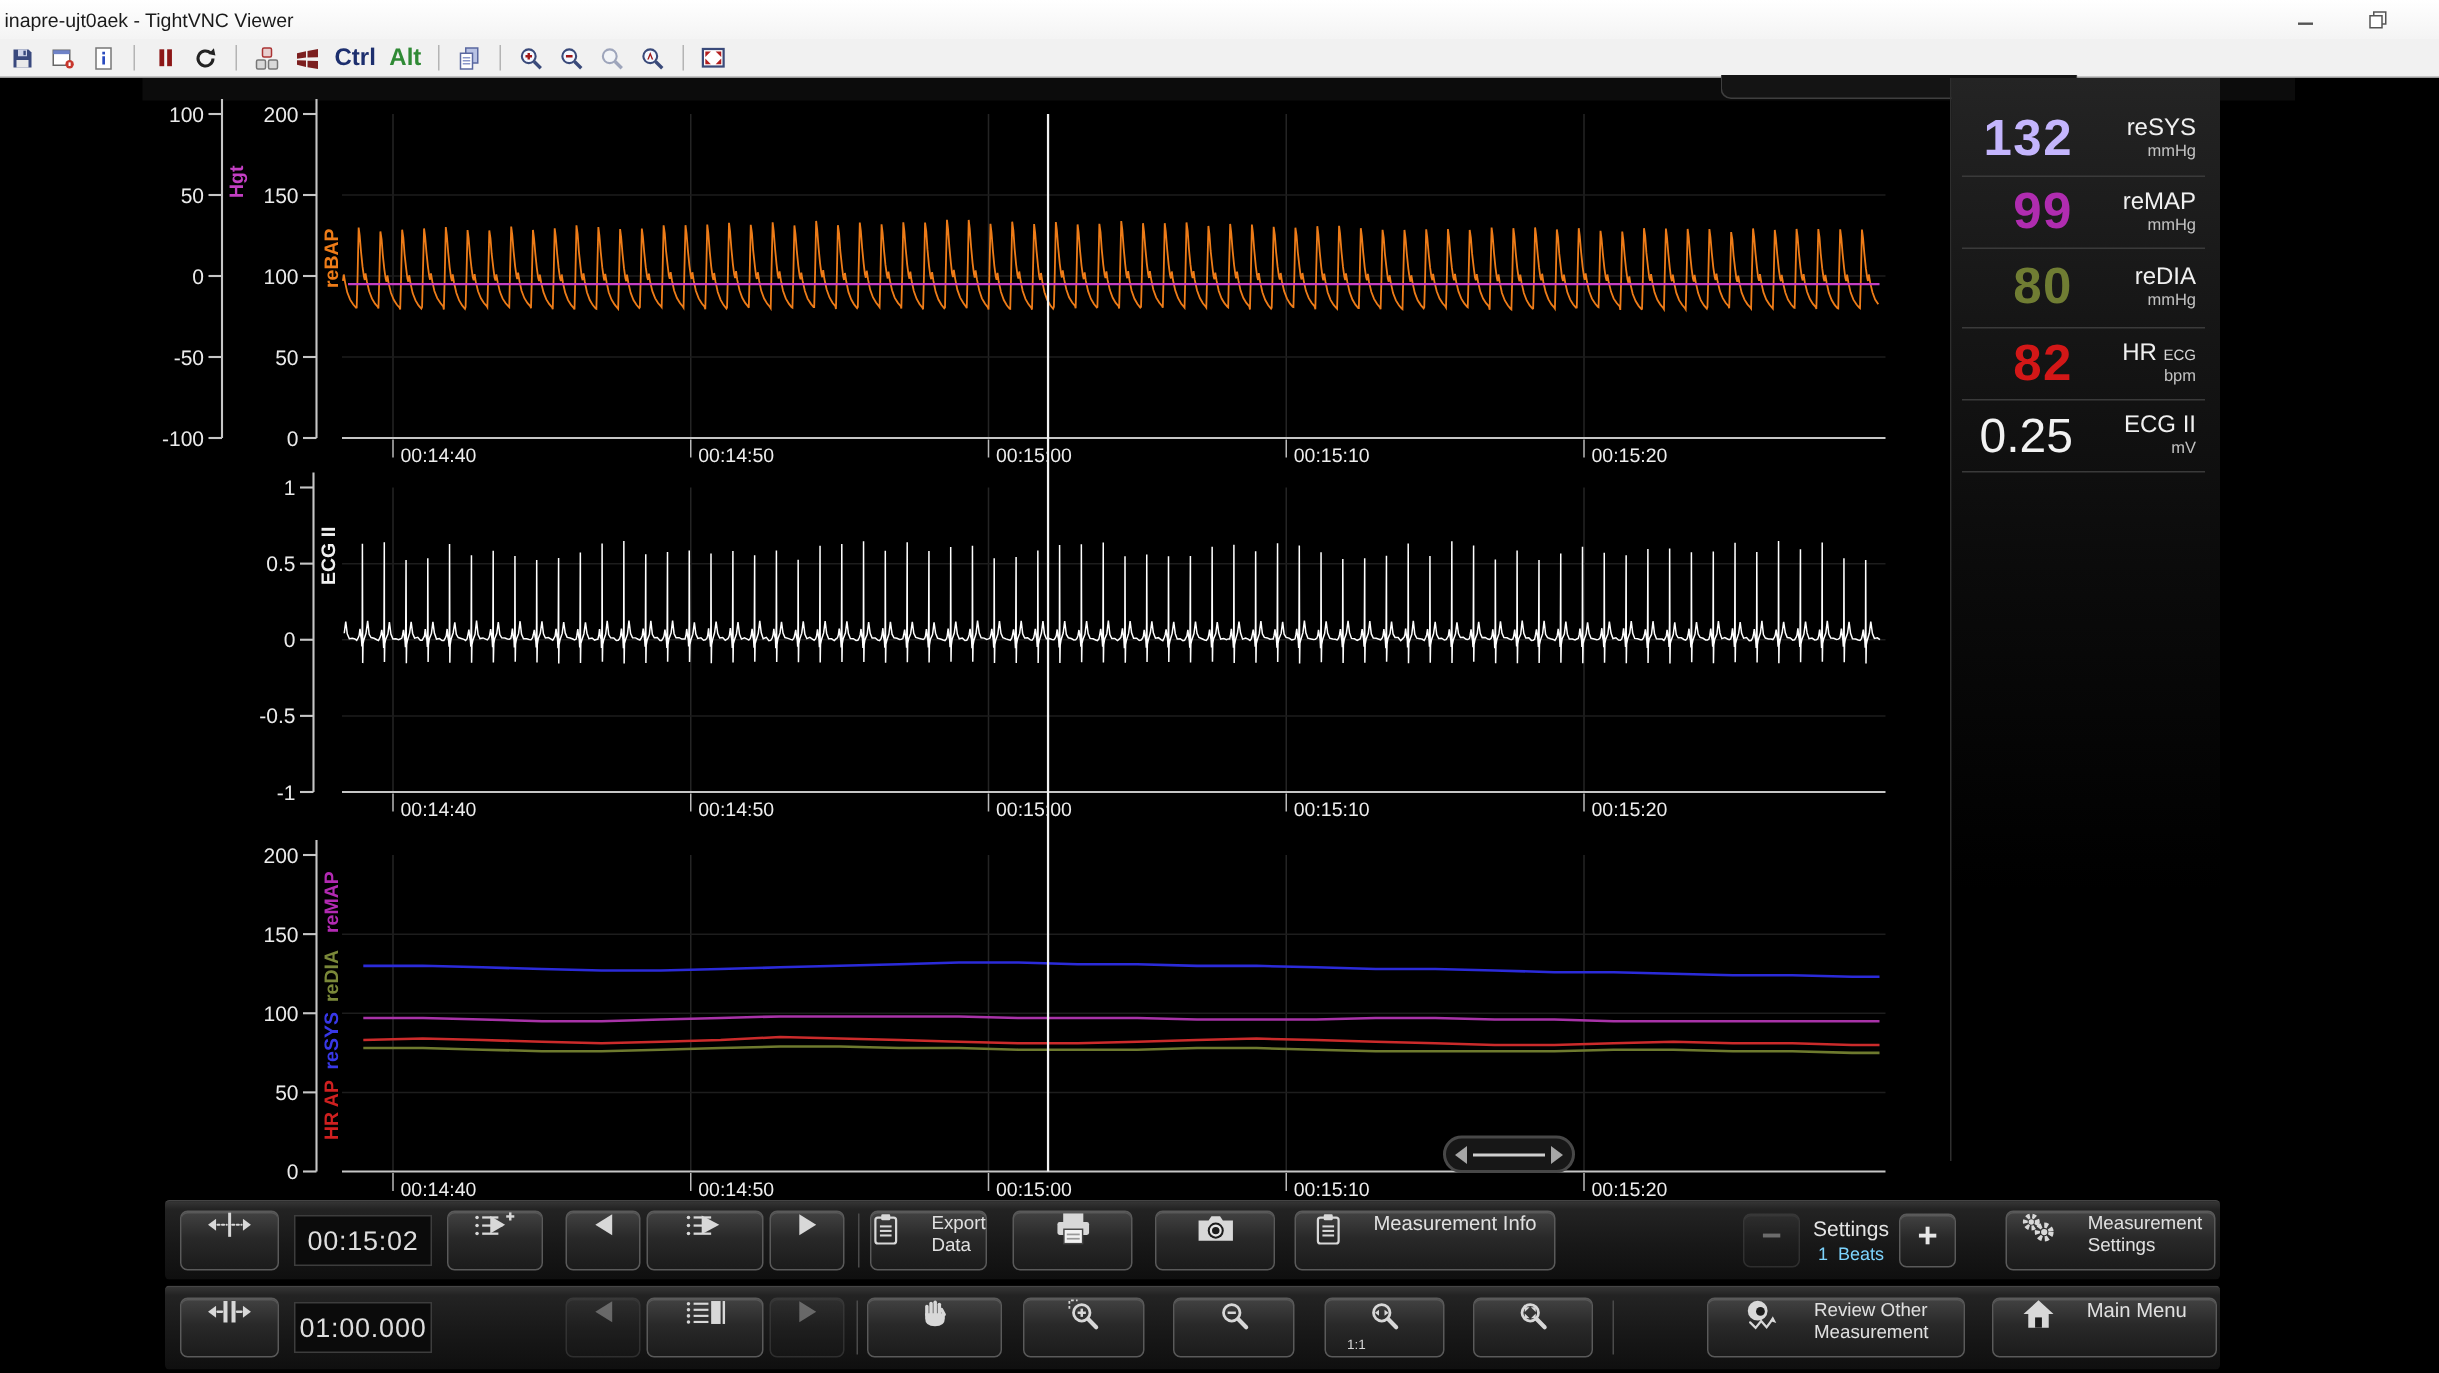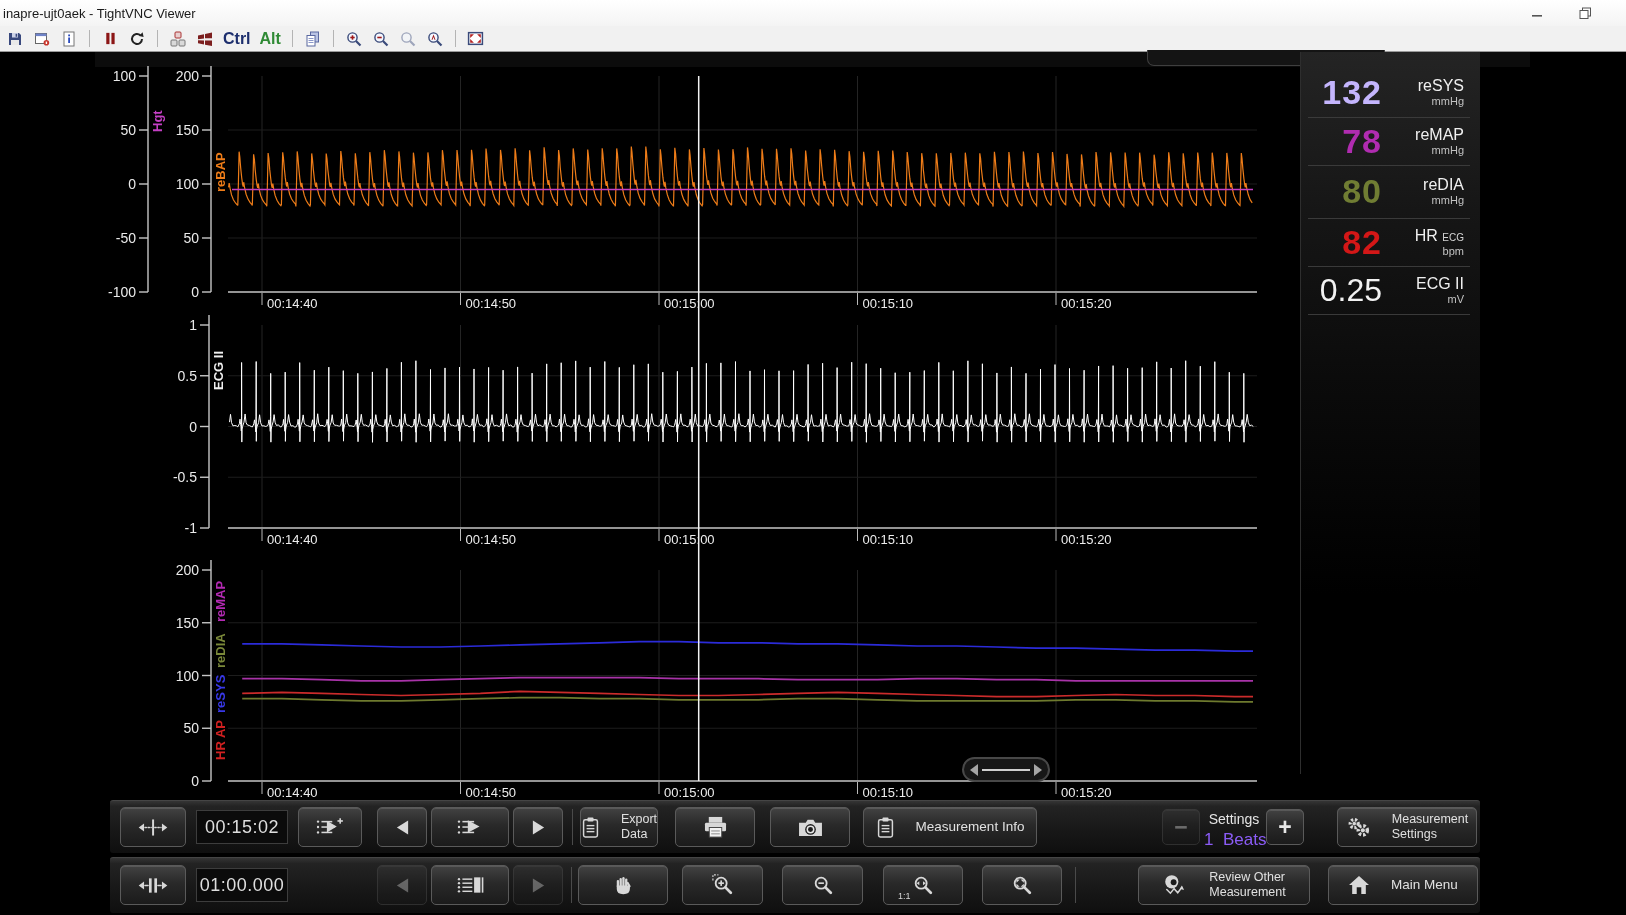--- a/index.html
+++ b/index.html
@@ -31,31 +31,31 @@
 .vval.thin{font-weight:400;font-size:32px;letter-spacing:0}
 .vlabels{flex:1;text-align:right;padding-right:14px;line-height:1.12}
 .vname{font-size:16px;color:#f0f0f0}
 .vsub{font-size:10px;color:#d6d6d6}
 .vunit{font-size:11px;color:#c2c2c2}
 .vsep{position:absolute;left:1308px;width:162px;height:1px;background:#3a3a3a}
 
 .tbrow{position:absolute;left:110px;width:1370px;background:linear-gradient(#353535 0%,#232323 10%,#181818 55%,#0f0f0f 100%);
   border-radius:3px;border-top:1px solid #454545}
 .btn{position:absolute;background:linear-gradient(#424242,#292929 45%,#1b1b1b);
-  border:1px solid #5a5a5a;border-radius:5px;display:flex;align-items:center;justify-content:center;
+  border:1px solid #5a5a5a;border-radius:5px;display:flex;align-items:flex-start;justify-content:center;
   color:#dcdcdc;box-shadow:inset 0 1px 0 rgba(255,255,255,.12);gap:21px}
 .btn.dim{opacity:.4}
 .timebox{position:absolute;background:#0b0b0b;border:1px solid #3d3d3d;border-radius:0;color:#dedede;
   display:flex;align-items:center;justify-content:center;font-size:18px;letter-spacing:.5px}
 .btxt{font-size:12.5px;line-height:1.18;text-align:left;color:#e0e0e0}
 .btxt.big{font-size:13.5px}
 .vsep2{position:absolute;width:1px;background:#4a4a4a}
 .avgblk{position:absolute;text-align:center;color:#e4e4e4;line-height:1.25}
 .avgblk .l1{font-size:14px}
-.avgblk .l2{font-size:17px;color:#8b5cf6}
+.avgblk .l2{font-size:12px;color:#7dd3fc}
 .glyphbtn{font-size:23px;font-weight:bold;color:#e6e6e6}
 .bic{display:flex;align-items:center}
 .bic svg .f{fill:#d8d8d8}
 .bic svg .s{fill:none;stroke:#d8d8d8;stroke-width:1.7;stroke-linecap:round}
 .lbl11{position:absolute;left:14px;bottom:3px;font-size:9px;color:#d8d8d8}
 
 .hscroll{position:absolute;left:962px;top:757px;width:88px;height:25px;border:2px solid #484848;border-radius:13px;
   background:#171717;display:flex;align-items:center;padding:0 6px}
 .tri-l{width:0;height:0;border:6px solid transparent;border-left:0;border-right:8px solid #a6a6a6}
 .tri-r{width:0;height:0;border:6px solid transparent;border-right:0;border-left:8px solid #a6a6a6}
@@ -327,21 +327,21 @@
 
 <div class="vrow" style="top:68px;height:49px">
   <span class="vval" style="color: #c4b5fd;">132</span>
   <span class="vlabels">
       <div class="vname">reSYS</div>
       <div class="vunit">mmHg</div>
     </span>
 </div>
 <div class="vsep" style="top:117px"></div>
 <div class="vrow" style="top:118px;height:47px">
-  <span class="vval" style="color: rgb(176, 44, 176);">78</span>
+  <span class="vval" style="color: rgb(176, 44, 176);">99</span>
   <span class="vlabels">
       <div class="vname">reMAP</div>
       <div class="vunit">mmHg</div>
     </span>
 </div>
 <div class="vsep" style="top:165px"></div>
 <div class="vrow" style="top:166px;height:51px">
   <span class="vval" style="color: rgb(112, 125, 51);">80</span>
   <span class="vlabels">
       <div class="vname">reDIA</div>

